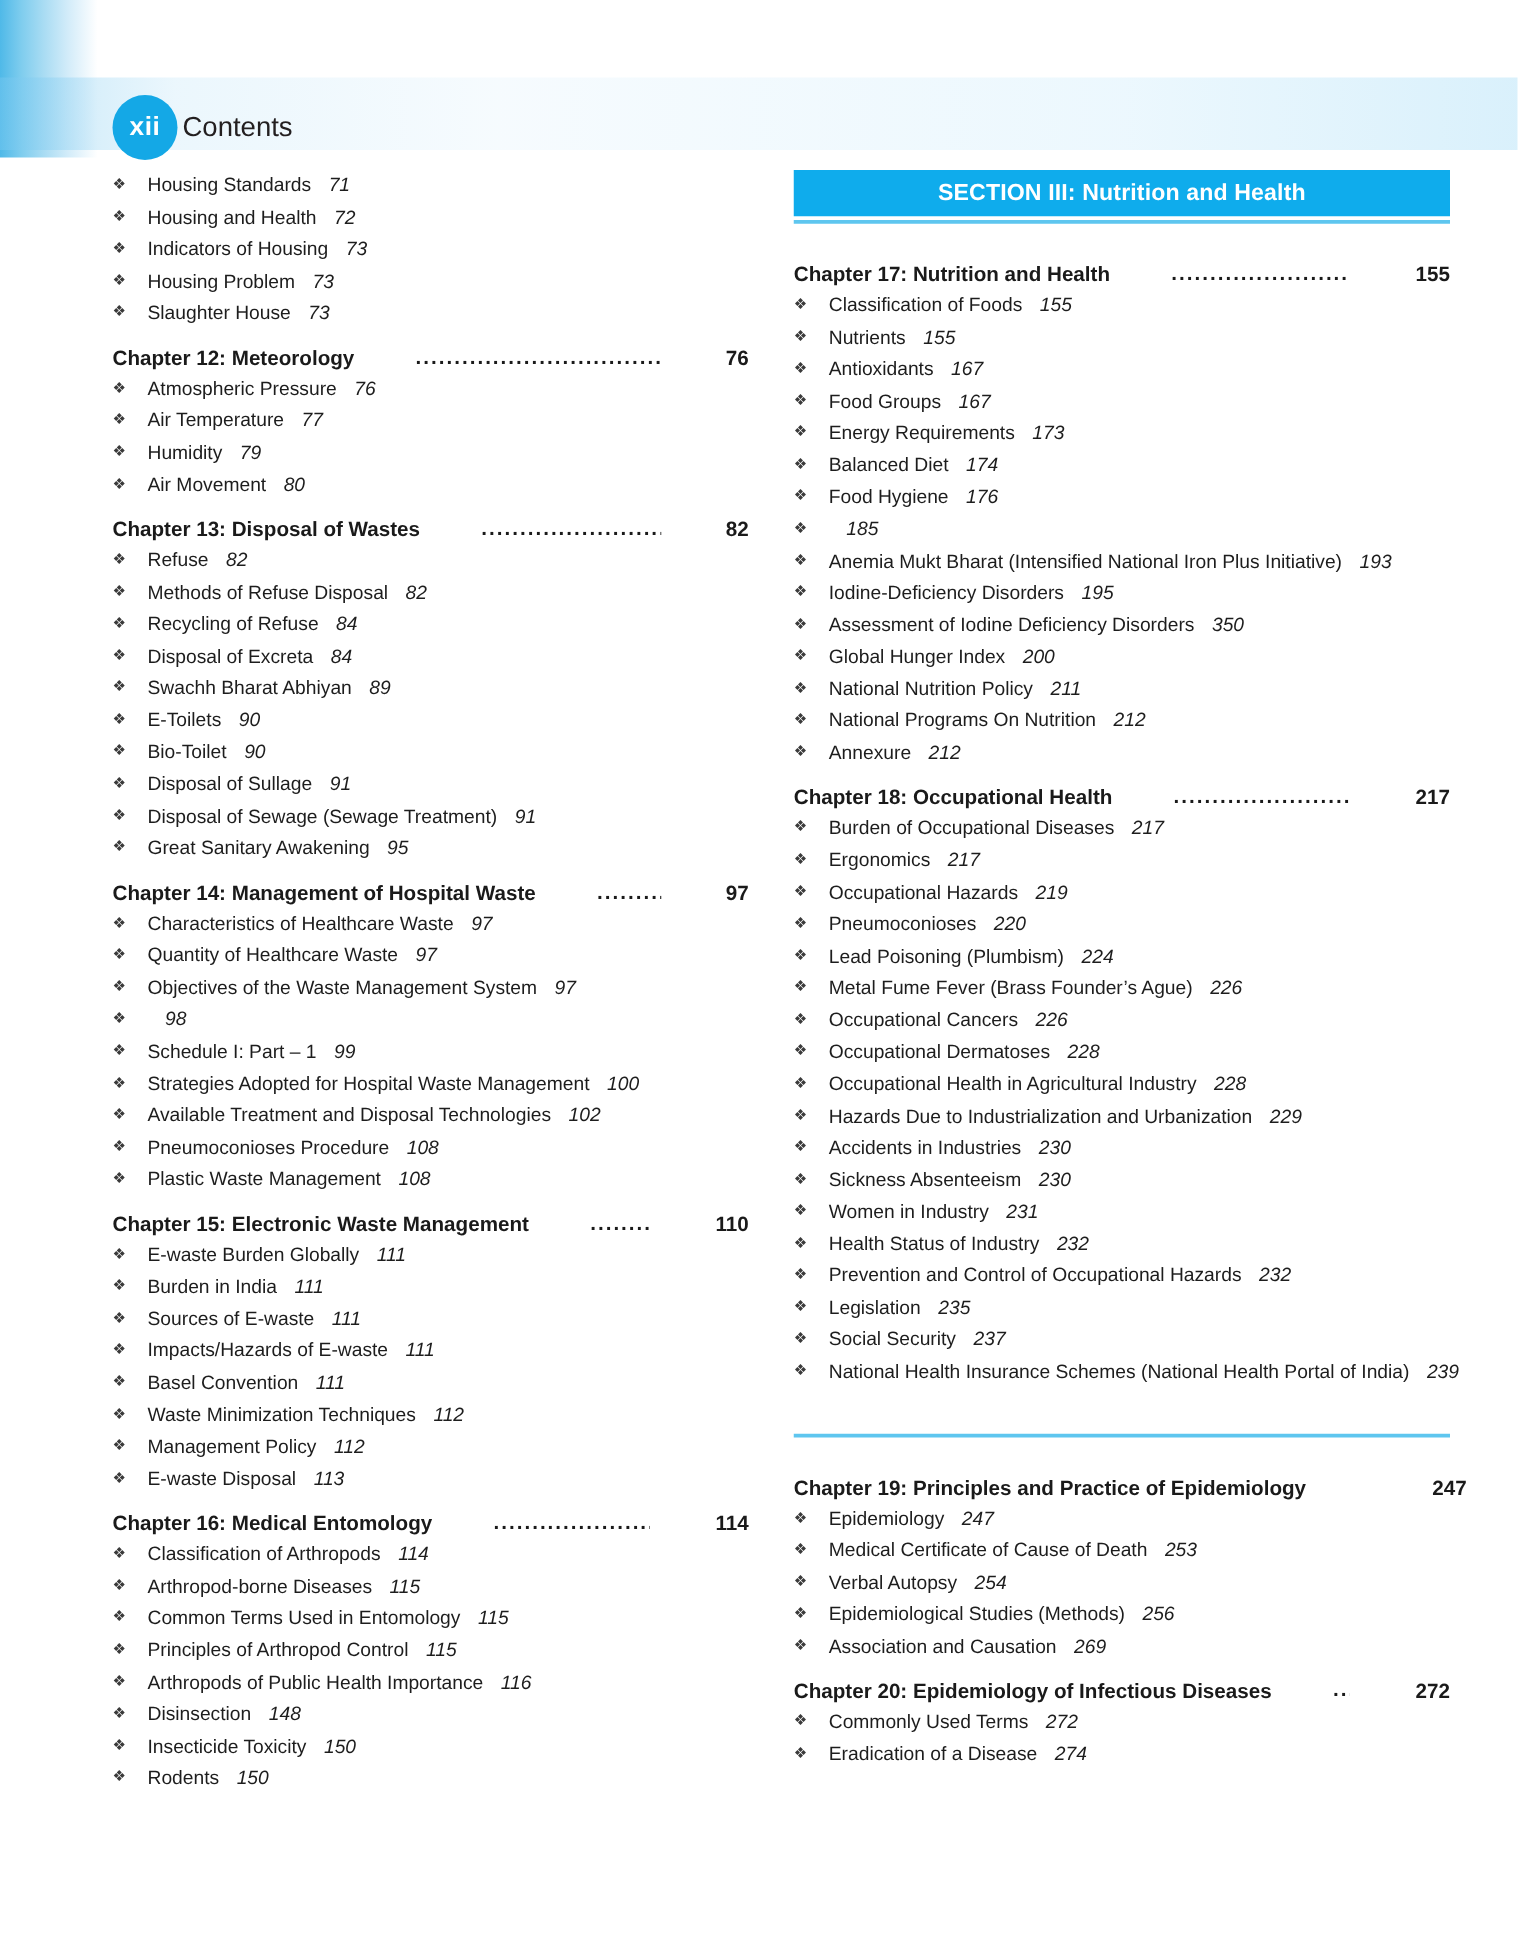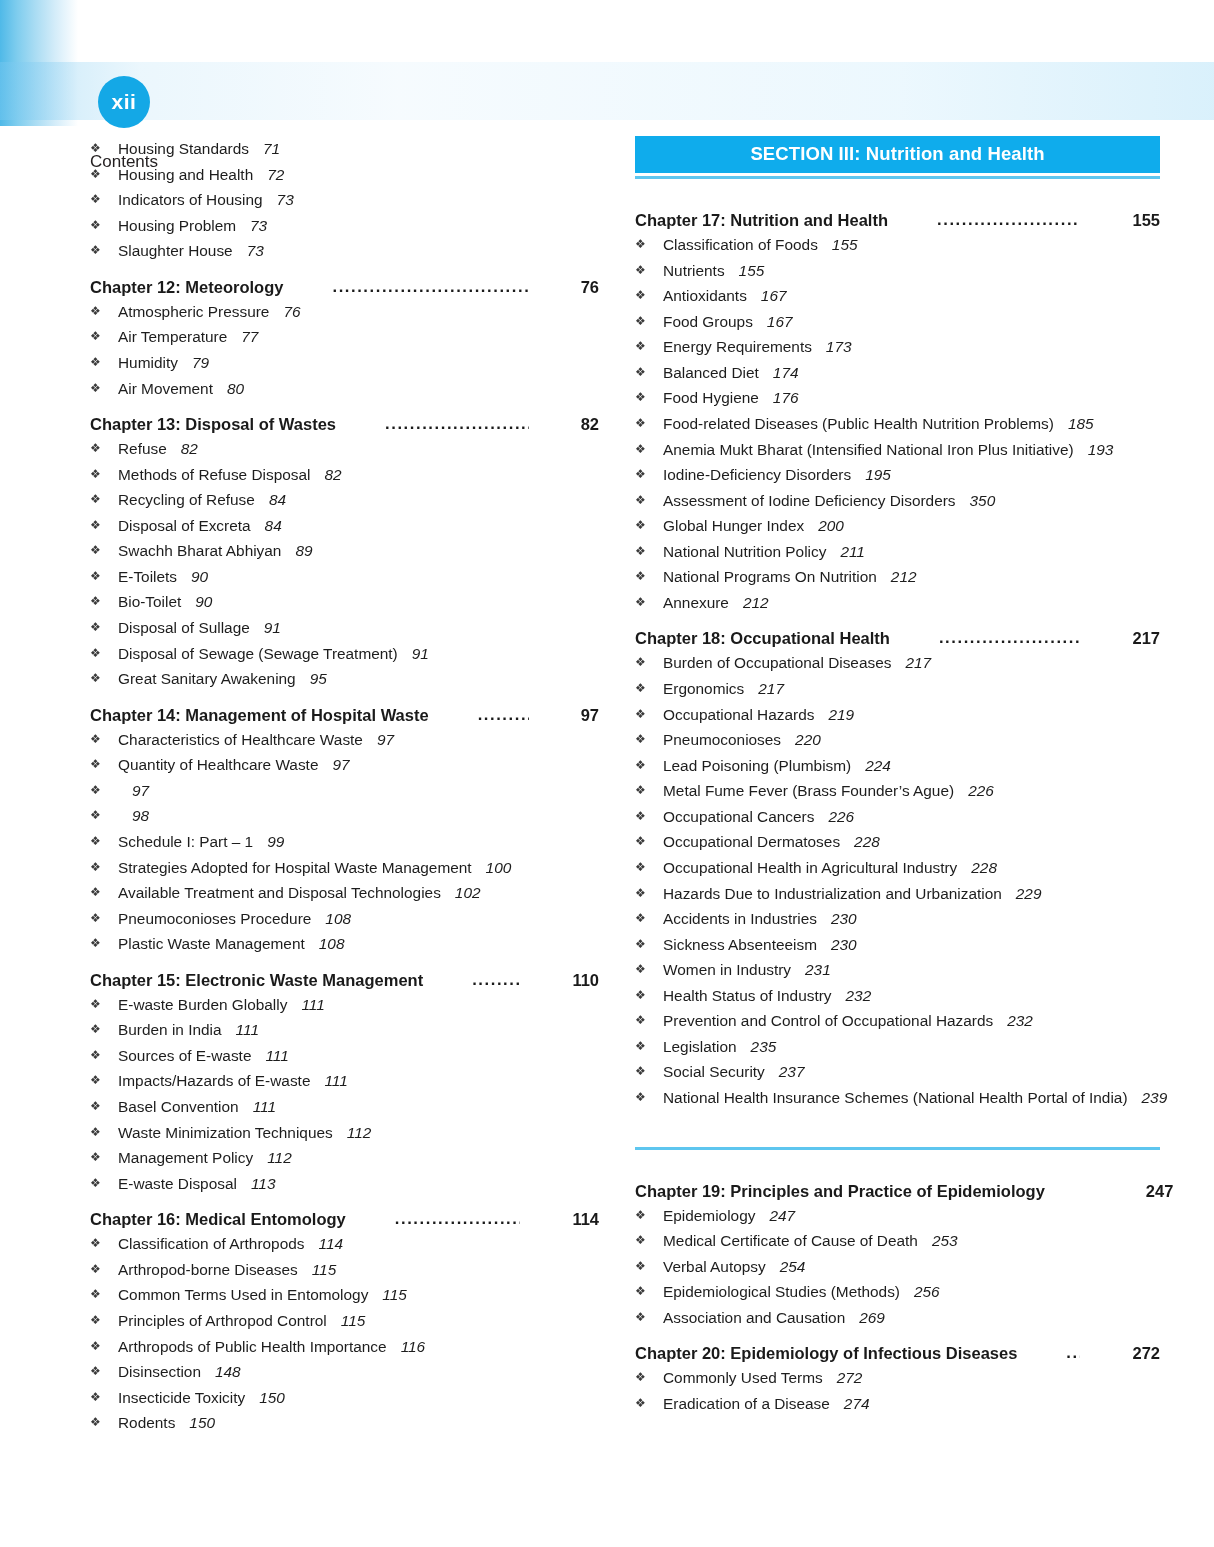--- a/index.html
+++ b/index.html
@@ -45,38 +45,37 @@
     pointer-events: none;
   }
 
   
   .page-header {
     position: absolute;
     left: 90px;
     top: 76px;
     display: flex;
     align-items: center;
-    gap: 24px;
-    flex-direction: column;
+    gap: 4px;
   }
   .page-circle {
     width: 52px;
     height: 52px;
     border-radius: 50%;
     background: #14a8e6;
     color: #ffffff;
     display: flex;
     align-items: center;
     justify-content: center;
     font-weight: bold;
     font-size: 21px;
     letter-spacing: 0.5px;
   }
   .header-title {
-    font-size: 17px;
+    font-size: 22px;
     color: #231f20;
     font-weight: normal;
   }
 
   
   .columns {
     position: absolute;
     left: 0;
     top: 136px;
     width: 1214px;
@@ -296,20 +295,21 @@
         <span class="etext">Characteristics of Healthcare Waste</span>
         <span class="epage">97</span>
       </div>
       <div class="entry">
         <span class="bullet">❖</span>
         <span class="etext">Quantity of Healthcare Waste</span>
         <span class="epage">97</span>
       </div>
       <div class="entry">
         <span class="bullet">❖</span>
+        <span class="etext">Objectives of the Waste Management System</span>
         <span class="epage">97</span>
       </div>
       <div class="entry">
         <span class="bullet">❖</span>
         <span class="epage">98</span>
       </div>
       <div class="entry">
         <span class="bullet">❖</span>
         <span class="etext">Schedule I: Part – 1</span>
         <span class="epage">99</span>
@@ -465,21 +465,20 @@
         <span class="etext">Balanced Diet</span>
         <span class="epage">174</span>
       </div>
       <div class="entry">
         <span class="bullet">❖</span>
         <span class="etext">Food Hygiene</span>
         <span class="epage">176</span>
       </div>
       <div class="entry">
         <span class="bullet">❖</span>
-        <span class="etext">Food-related Diseases (Public Health Nutrition Problems)</span>
         <span class="epage">185</span>
       </div>
       <div class="entry">
         <span class="bullet">❖</span>
         <span class="etext">Anemia Mukt Bharat (Intensified National Iron Plus Initiative)</span>
         <span class="epage">193</span>
       </div>
       <div class="entry">
         <span class="bullet">❖</span>
         <span class="etext">Iodine-Deficiency Disorders</span>

